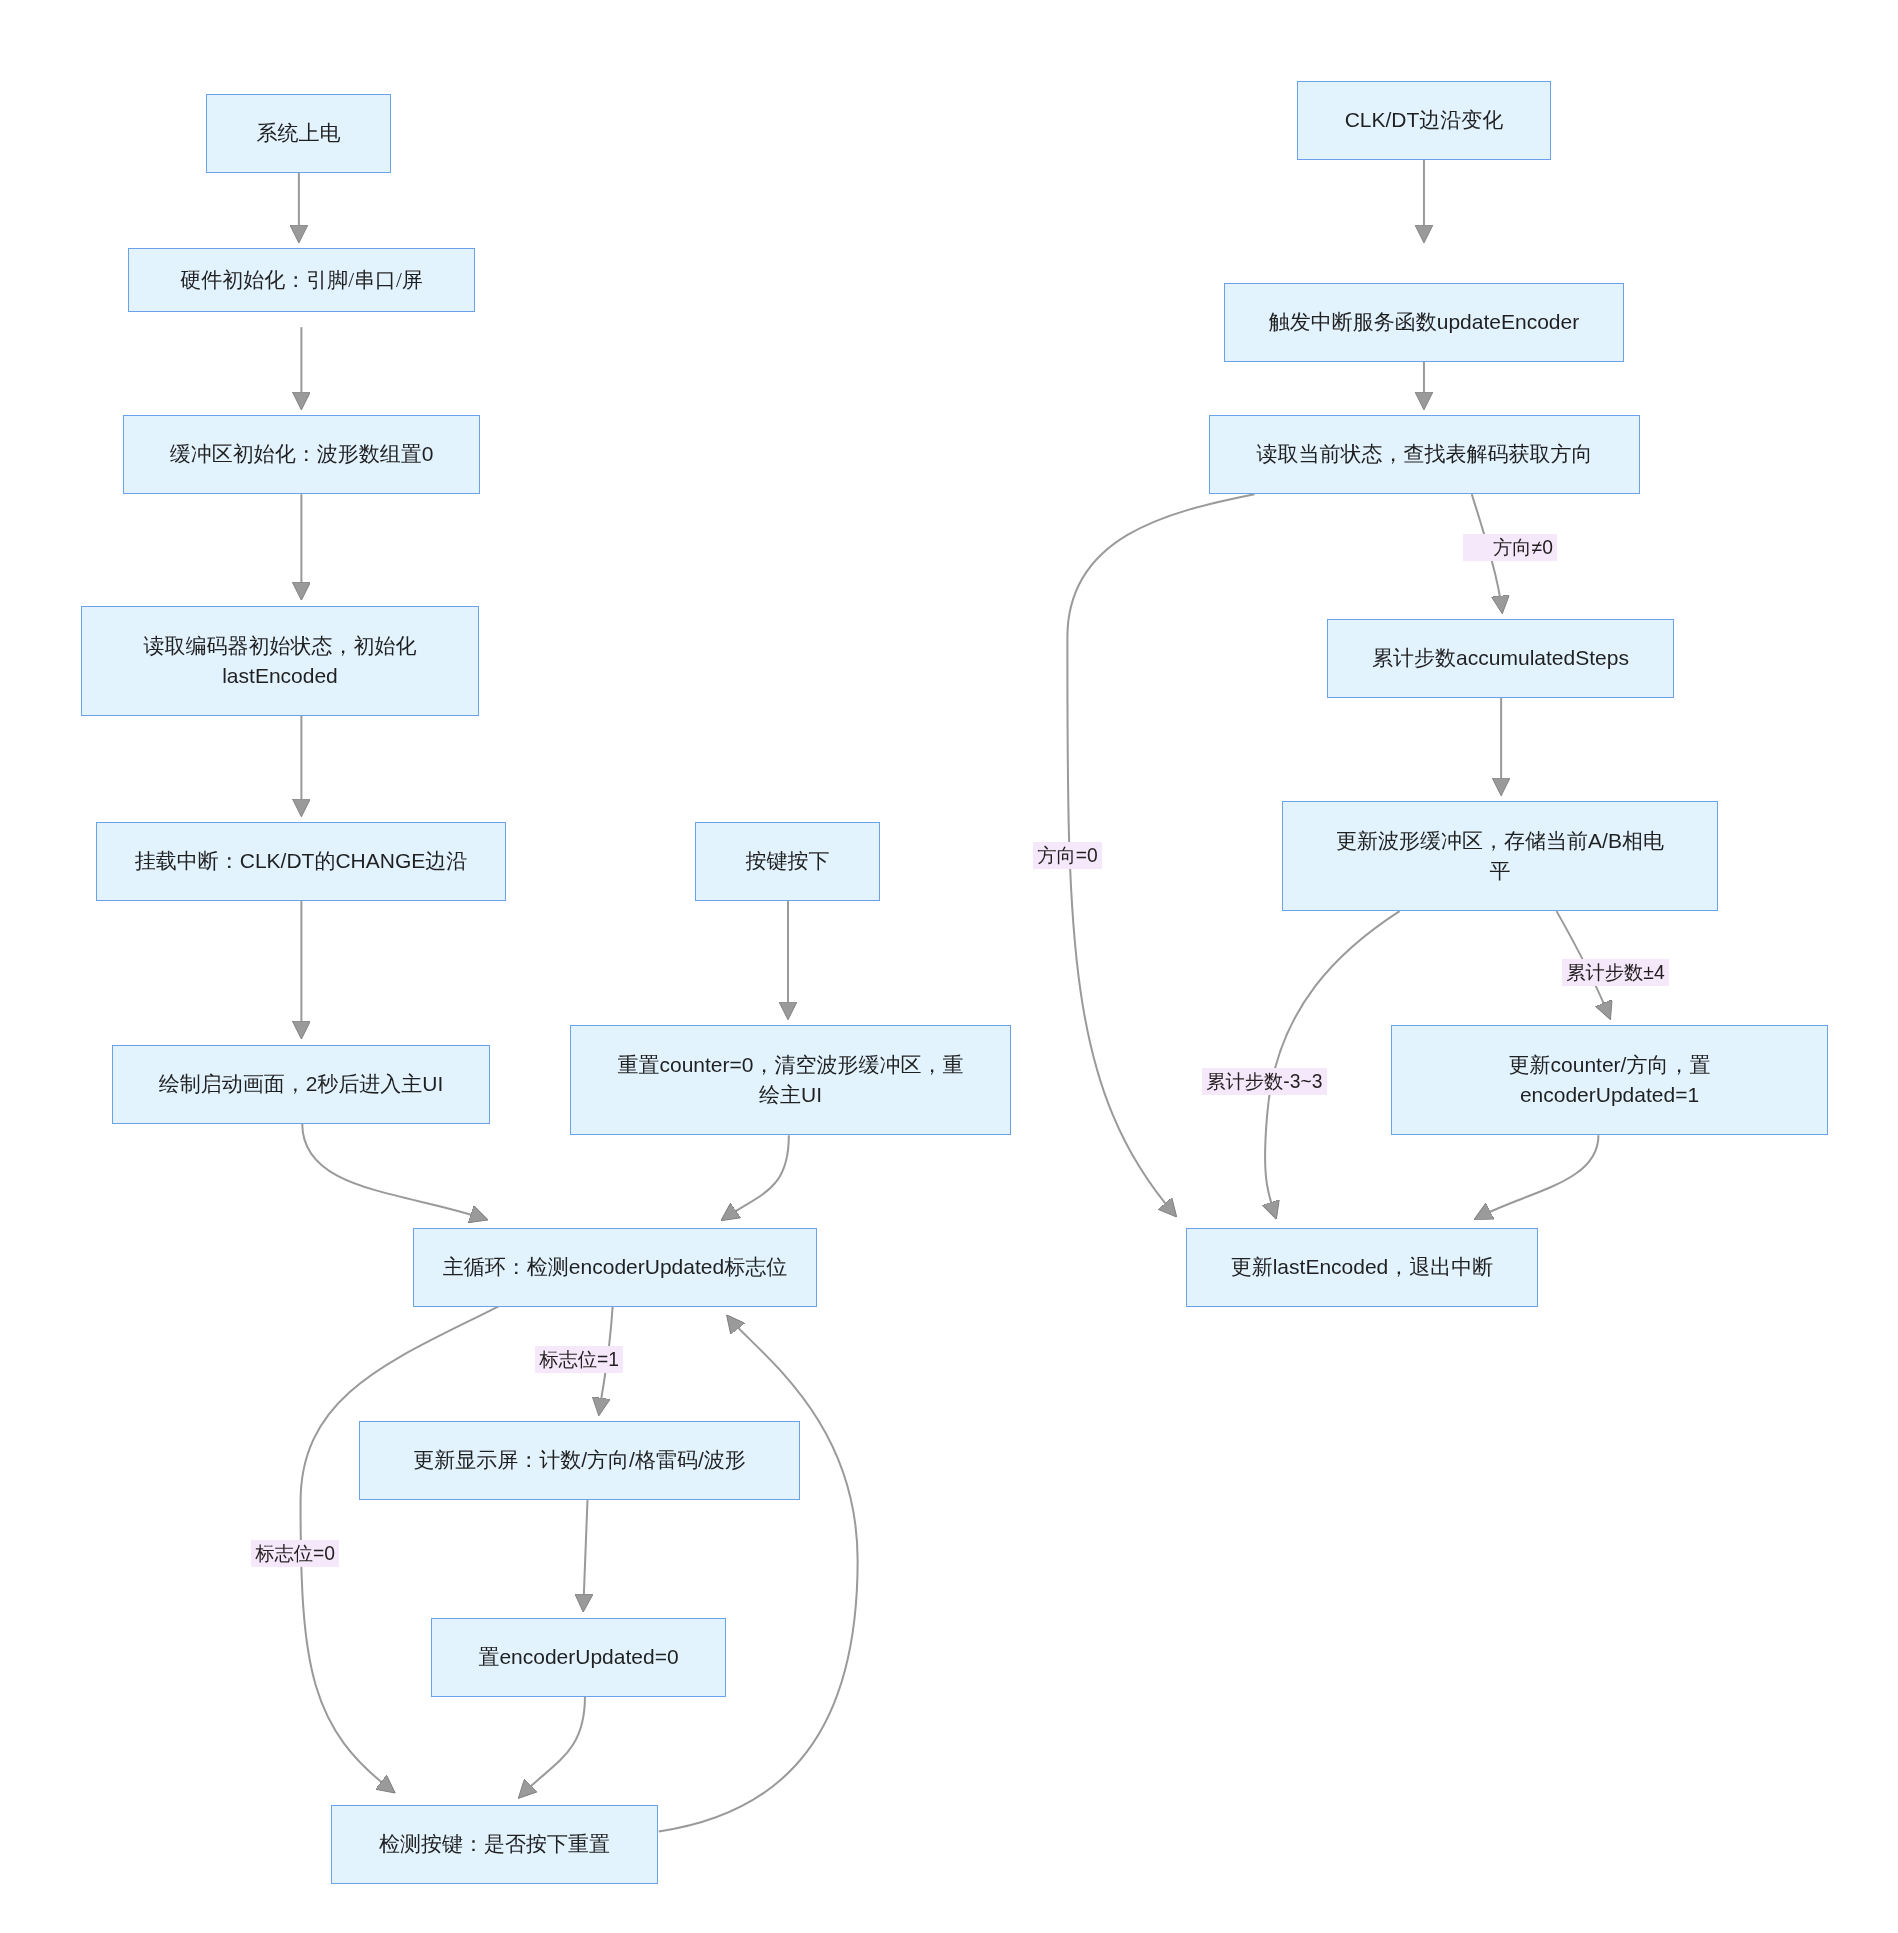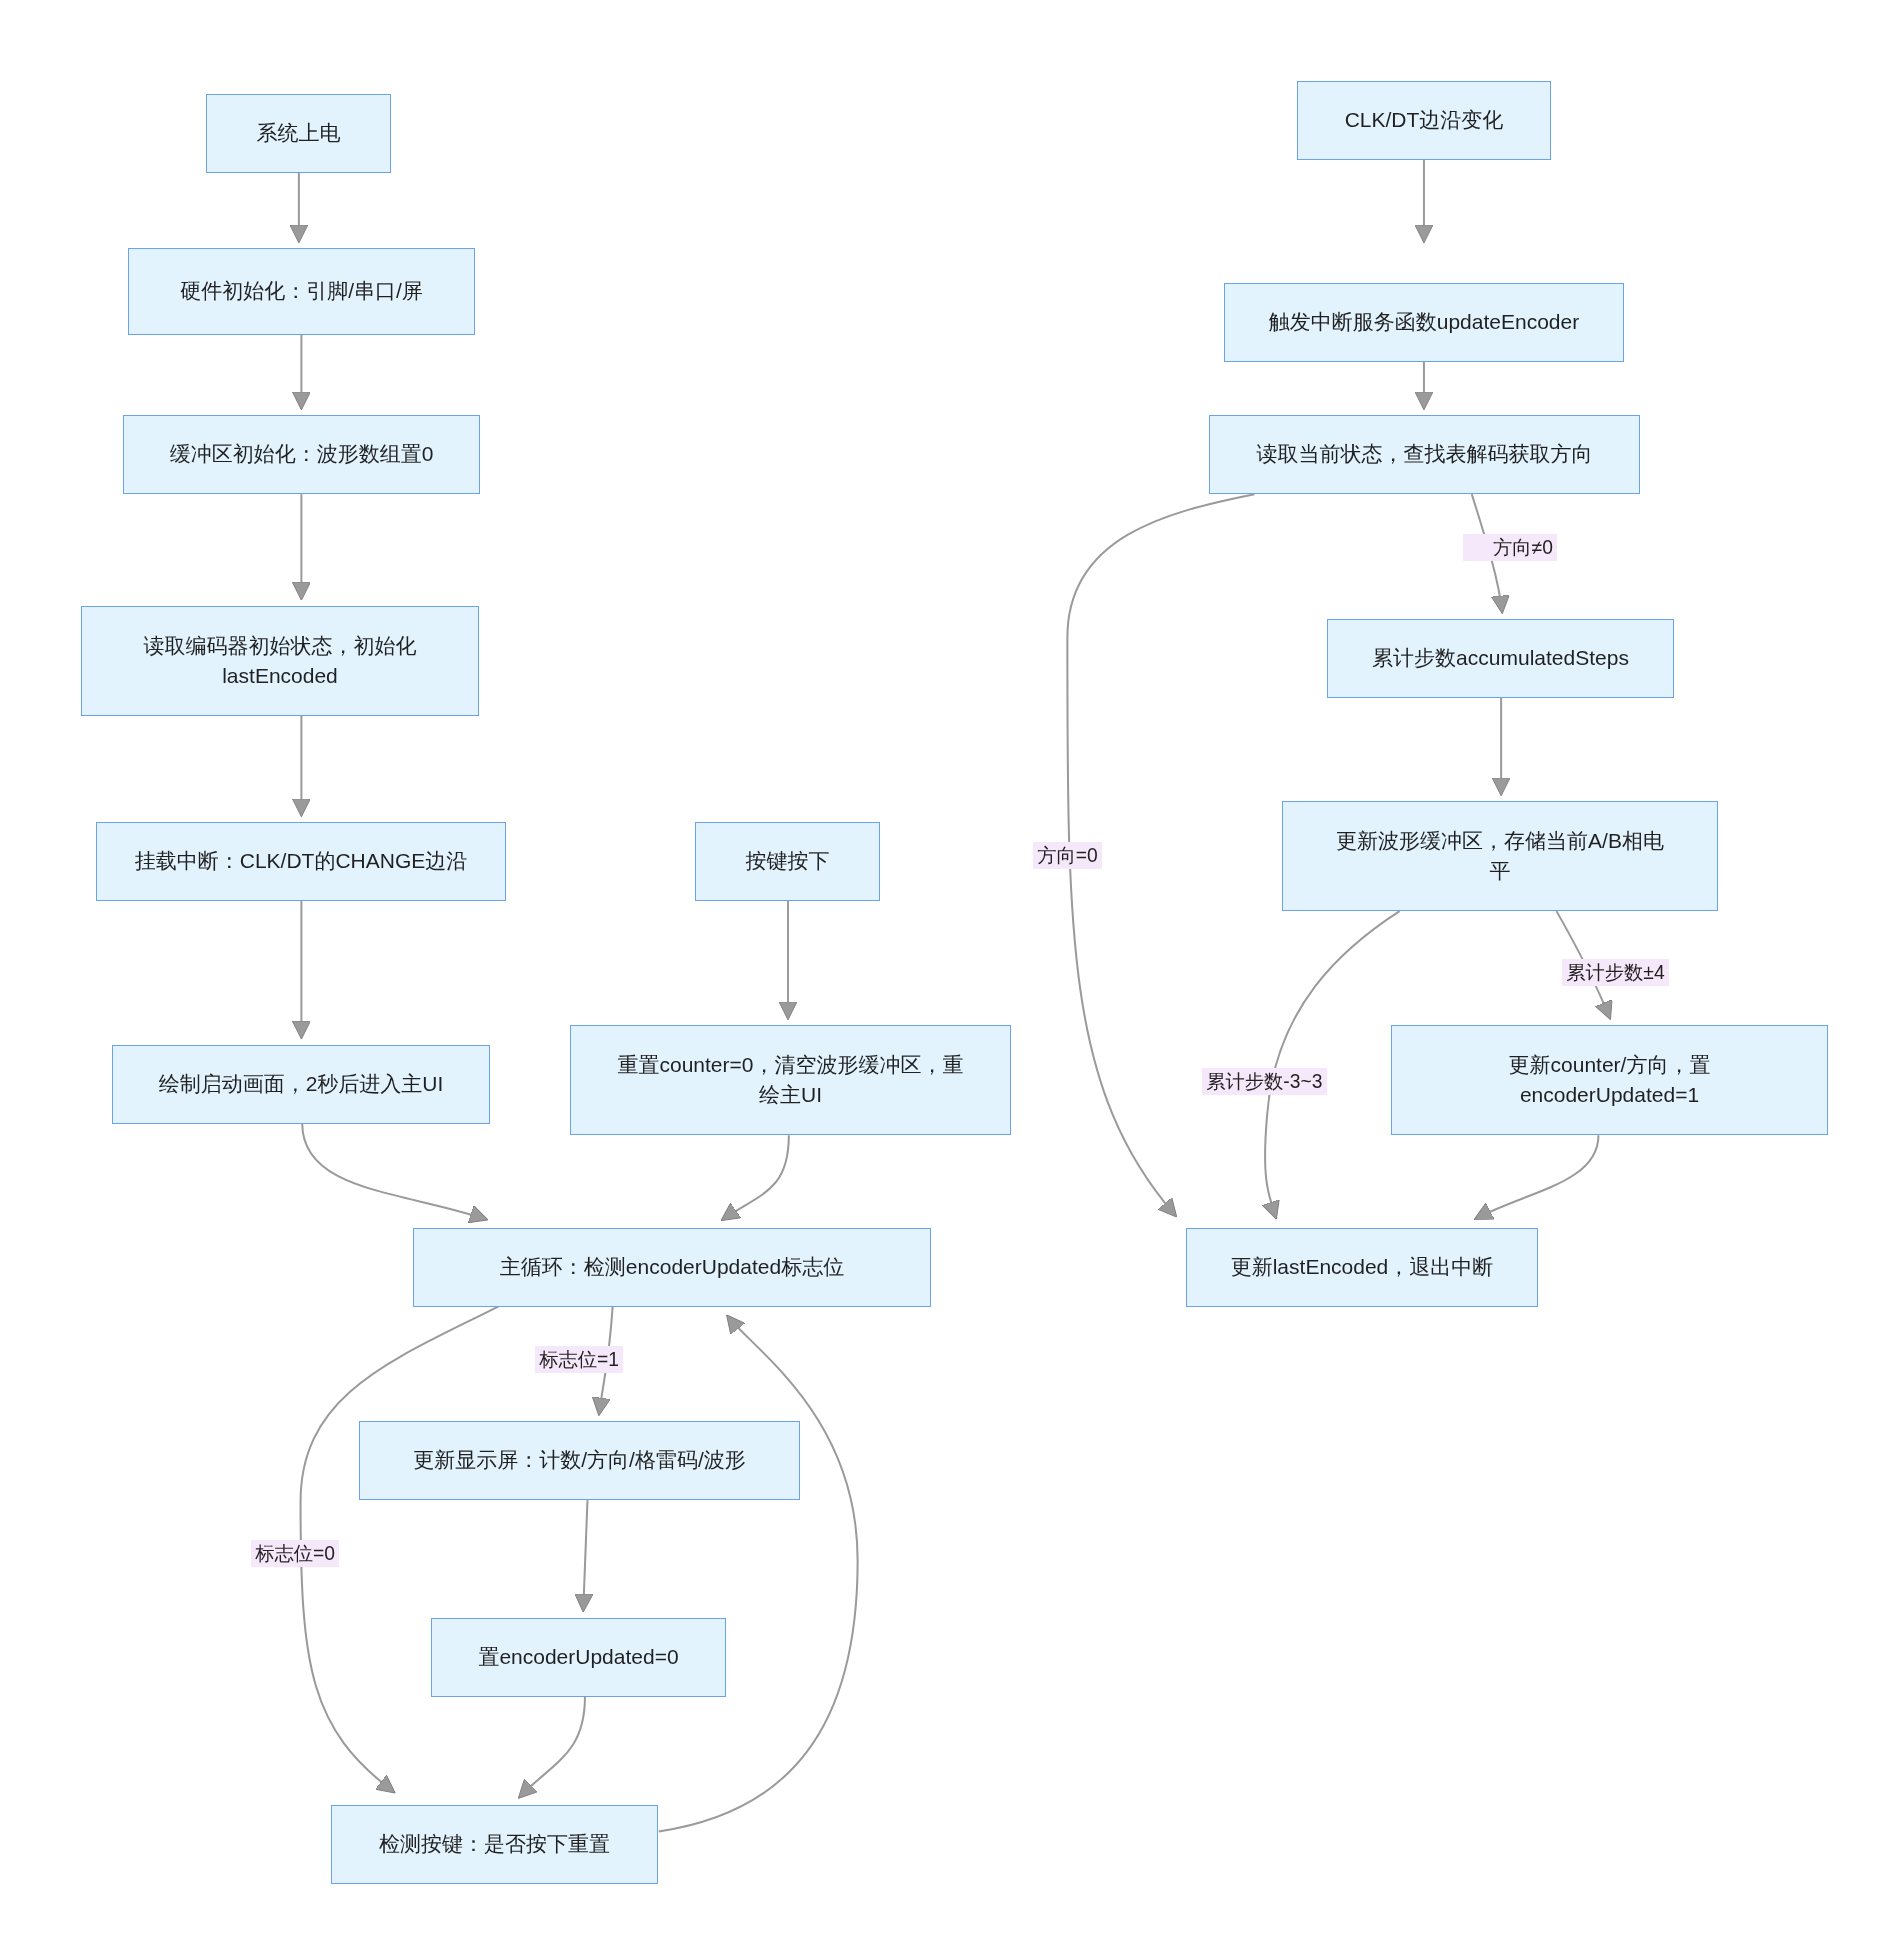--- a/index.html
+++ b/index.html
@@ -97,30 +97,30 @@
       <path d="M 1855 1086 C 1880 1130 1905 1180 1918 1212"></path>
 
       <path d="M 1668 1086 C 1600 1130 1520 1200 1510 1330
                                         C 1504 1400 1510 1420 1520 1450"></path>
 
       <path d="M 1905 1353 C 1905 1410 1820 1420 1760 1452"></path>
     </g>
   </svg>
 
   <div class="node" style="left:206px;  top:81px;   width:185px; height:79px;margin-top:13px;">系统上电</div>
-  <div class="node" style="left:128px;  top:248px;  width:347px; height:87px;">硬件初始化：引脚/串口/屏</div>
+  <div class="node" style="left:128px;  top:248px;  width:347px; height:64px;font-family:Liberation Serif, serif;">硬件初始化：引脚/串口/屏</div>
   <div class="node" style="left:123px;  top:415px;  width:357px; height:79px;">缓冲区初始化：波形数组置0</div>
   <div class="node" style="left:81px;   top:606px;  width:398px; height:110px;">读取编码器初始状态，初始化
 lastEncoded</div>
   <div class="node" style="left:96px;  top:822px;  width:410px; height:79px;">挂载中断：CLK/DT的CHANGE边沿</div>
   <div class="node" style="left:112px;  top:1045px; width:378px; height:79px;">绘制启动画面，2秒后进入主UI</div>
   <div class="node" style="left:695px;  top:822px;  width:185px; height:79px;">按键按下</div>
   <div class="node" style="left:570px;  top:1025px; width:441px; height:110px;">重置counter=0，清空波形缓冲区，重
 绘主UI</div>
-  <div class="node" style="left:413px;  top:1228px; width:518px; height:79px;">主循环：检测encoderUpdated标志位</div>
+  <div class="node" style="left:413px;  top:1228px; width:404px; height:79px;">主循环：检测encoderUpdated标志位</div>
   <div class="node" style="left:359px;  top:1421px; width:441px; height:79px;">更新显示屏：计数/方向/格雷码/波形</div>
   <div class="node" style="left:431px;  top:1618px; width:295px; height:79px;">置encoderUpdated=0</div>
   <div class="node" style="left:331px;  top:1805px; width:327px; height:79px;">检测按键：是否按下重置</div>
 
   <div class="node" style="left:1297px; top:81px;   width:254px; height:79px;">CLK/DT边沿变化</div>
   <div class="node" style="left:1224px; top:248px;  width:400px; height:79px;margin-top:35px;">触发中断服务函数updateEncoder</div>
   <div class="node" style="left:1209px; top:415px;  width:431px; height:79px;">读取当前状态，查找表解码获取方向</div>
   <div class="node" style="left:1327px; top:619px;  width:347px; height:79px;">累计步数accumulatedSteps</div>
   <div class="node" style="left:1282px; top:801px;  width:436px; height:110px;">更新波形缓冲区，存储当前A/B相电
 平</div>

